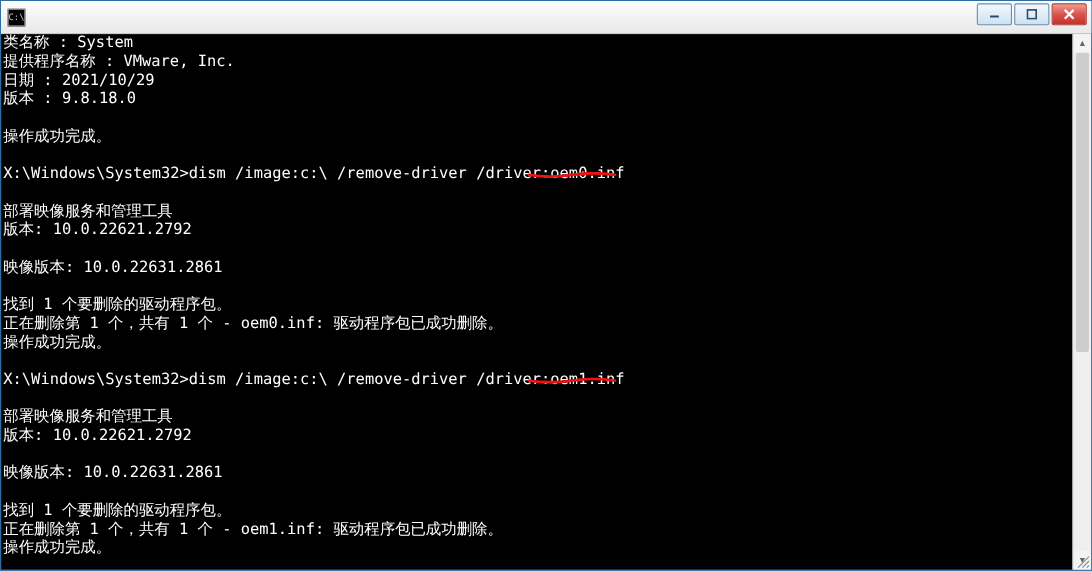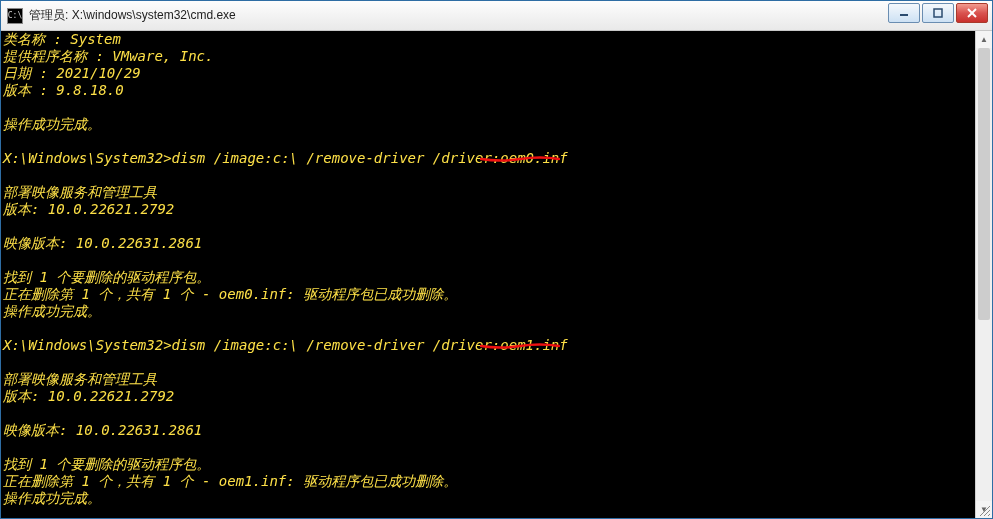--- a/index.html
+++ b/index.html
@@ -90,23 +90,22 @@
     background:#cdcdcd;
     border-radius:2px;
   }
   .term {
     position:absolute;
     left:0; top:0; right:0; bottom:0;
     padding: 0 2px 12px 2px;
     font-family: "NSimSun", "SimSun", Consolas, monospace;
     font-size: 14px;
     line-height: 17px;
-    color: #fde047;
+    color: #ffffff;
     white-space: pre;
-    font-style: italic;
   }
   .term .line { display:block; }
   .underline-red {
     position:absolute;
     height:6px;
     pointer-events:none;
   }
   .underline-red svg { display:block; }
   .resize-grip {
     position:absolute;
@@ -114,21 +113,20 @@
     width:14px; height:14px;
     color:#888;
   }
 </style>
 </head>
 <body>
 
 <div class="window">
   <div class="titlebar">
     <div class="icon">C:\</div>
-    <div class="title">管理员: X:\windows\system32\cmd.exe</div>
     <div class="win-btns">
       <div class="win-btn">
         <svg width="10" height="10">
             <line x1="1" y1="7" x2="9" y2="7" stroke="#2b4b6f" stroke-width="2"></line>
           </svg>
       </div>
       <div class="win-btn">
         <svg width="10" height="10">
             <rect x="1" y="1" width="8" height="8" fill="none" stroke="#2b4b6f" stroke-width="1.5"></rect>
           </svg>

